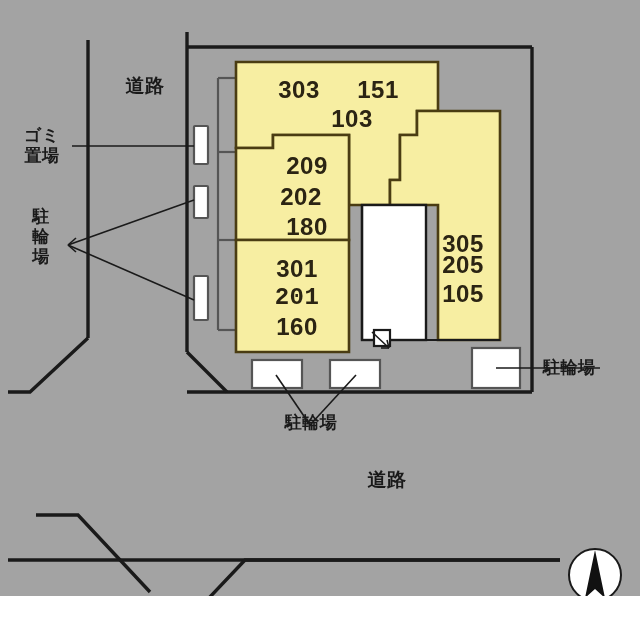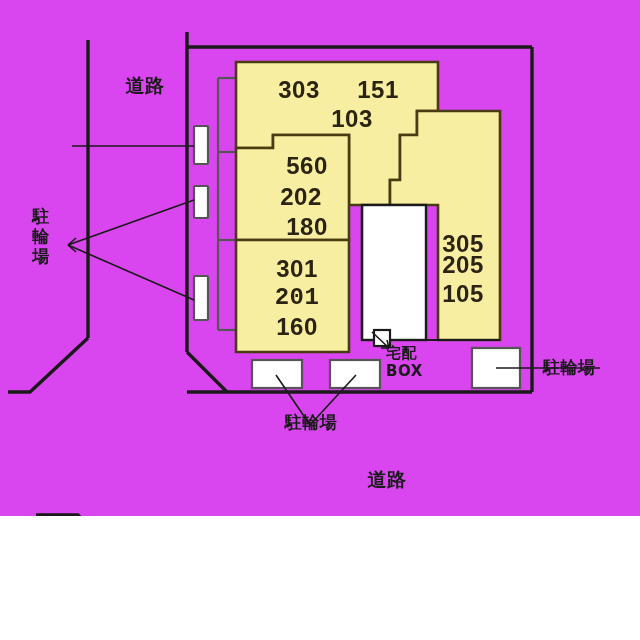--- a/index.html
+++ b/index.html
@@ -6,22 +6,22 @@
     margin: 0;
     padding: 0;
     background: #ffffff;
   }
   body {
     font-family: "Liberation Sans", "DejaVu Sans", sans-serif;
   }
   #stage {
     position: relative;
     width: 640px;
-    height: 516px;
-    background: #d946ef;
+    height: 596px;
+    background: #a3a3a3;
     overflow: hidden;
   }
   #site-svg {
     position: absolute;
     left: 0;
     top: 0;
     width: 640px;
     height: 640px;
   }
   .map-label {
@@ -190,37 +190,37 @@
     <g>
       <circle cx="595" cy="575" r="26" fill="#ffffff" stroke="#1a1a1a" stroke-width="2"></circle>
       <path d="M 595 550 L 605 598 L 595 589 L 585 598 Z" fill="#111111"></path>
     </g>
   </svg>
 
   <div class="map-label road-label" style="left:110px; top:76px; width:70px;">道路</div>
 
   <div class="map-label road-label" style="left:352px; top:470px; width:70px;">道路</div>
 
+  <div class="map-label side-label" style="left:14px; top:125px; width:56px;">ゴミ
+置場</div>
 
   <div class="map-label side-label" style="left:28px; top:206px; width:26px;">駐
 輪
 場</div>
 
   <div class="map-label side-label" style="left:268px; top:412px; width:86px;">駐輪場</div>
 
   <div class="map-label side-label" style="left:543px; top:357px; width:86px; text-align:left;">駐輪場</div>
 
-  <div class="map-label facility-label" style="left:386px; top:344px; width:60px;">宅配
-BOX</div>
 
   <div id="unit-layer">
       <div class="map-label unit-label" style="left: 269px; top: 77px; width: 60px;">303</div>
       <div class="map-label unit-label" style="left: 348px; top: 77px; width: 60px;">151</div>
       <div class="map-label unit-label" style="left: 322px; top: 106px; width: 60px;">103</div>
-      <div class="map-label unit-label" style="left: 277px; top: 153px; width: 60px;">560</div>
+      <div class="map-label unit-label" style="left: 277px; top: 153px; width: 60px;">209</div>
       <div class="map-label unit-label" style="left: 271px; top: 184px; width: 60px;">202</div>
       <div class="map-label unit-label" style="left: 277px; top: 214px; width: 60px;">180</div>
       <div class="map-label unit-label" style="left: 267px; top: 256px; width: 60px;">301</div>
       <div class="map-label unit-label" style="left: 267px; top: 285px; width: 60px; font-family: Liberation Mono, monospace;">201</div>
       <div class="map-label unit-label" style="left: 267px; top: 314px; width: 60px;">160</div>
       <div class="map-label unit-label" style="left: 433px; top: 223px; width: 60px; margin-top: 8px;">305</div>
       <div class="map-label unit-label" style="left: 433px; top: 252px; width: 60px;">205</div>
       <div class="map-label unit-label" style="left: 433px; top: 281px; width: 60px;">105</div>
     </div>
 

